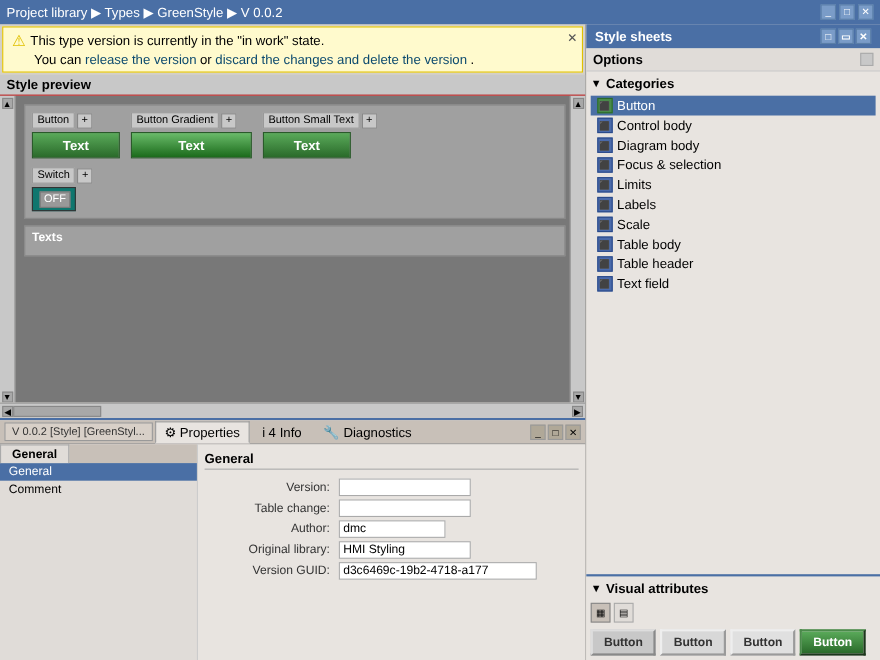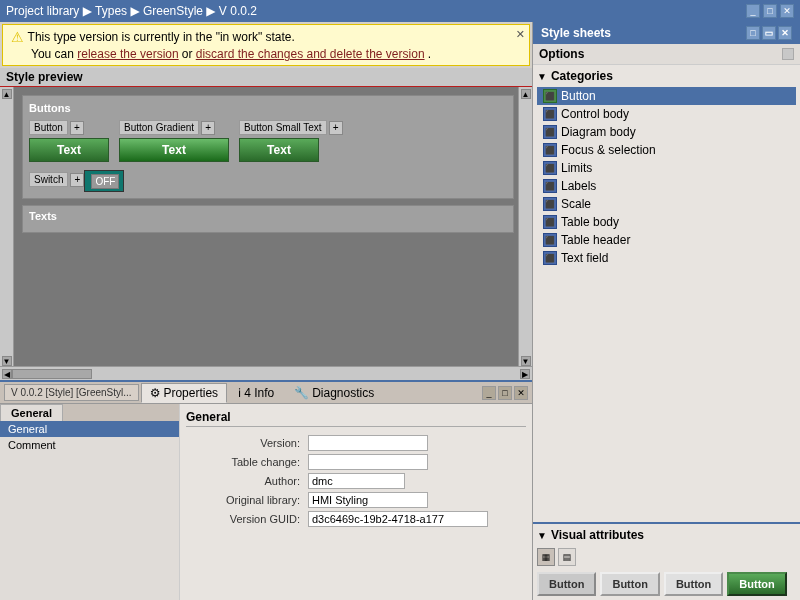--- a/index.html
+++ b/index.html
@@ -38,21 +38,21 @@
     .warning-bar {
       background: #fffacd;
       border: 1px solid #e0c000;
       padding: 4px 8px;
       font-size: 11px;
       position: relative;
       margin: 2px;
     }
     .warning-icon { color: #e0c000; font-size: 14px; margin-right: 4px; }
     .warning-close { position: absolute; top: 3px; right: 4px; cursor: pointer; font-size: 11px; color: #555; }
-    .warning-link { color: #7f1d1d; text-decoration: underline; cursor: pointer; }
+    .warning-link { color: #0c4a6e; cursor: pointer; }
     .warning-row { display: flex; align-items: center; margin-bottom: 2px; }
 
     
     .style-preview-header {
       background: #c8c8c8;
       border-bottom: 1px solid #b91c1c;
       padding: 2px 6px;
       font-size: 11px;
       font-weight: bold;
     }
@@ -120,21 +120,21 @@
       min-width: 80px;
       text-align: center;
     }
     .green-btn.gradient {
       background: linear-gradient(to bottom, #6abb6a, #1a6a1a);
       min-width: 110px;
     }
 
     
     .switch-row { display: flex; gap: 10px; margin-top: 8px; }
-    .switch-group { display: flex; flex-direction: row; }
+    .switch-group { display: flex; flex-direction: column; }
     .switch-header { display: flex; align-items: center; gap: 2px; margin-bottom: 3px; }
     .switch-btn {
       background: #0f766e;
       border: 1px solid #333;
       width: 40px;
       height: 22px;
       display: flex;
       align-items: center;
       justify-content: flex-end;
       padding-right: 4px;
@@ -432,21 +432,20 @@
 
         <div style="width:14px; background:#c8c8c8; border-right:1px solid #999; display:flex; flex-direction:column; align-items:center; padding-top:2px;">
           <div style="width:10px; height:10px; background:#a8a8a8; border:1px solid #888; font-size:8px; text-align:center; line-height:10px;">▲</div>
           <div style="flex:1;"></div>
           <div style="width:10px; height:10px; background:#a8a8a8; border:1px solid #888; font-size:8px; text-align:center; line-height:10px;">▼</div>
         </div>
 
         <div class="preview-area" style="flex:1; padding-right: 4px;">
 
           <div class="section-box">
-            <div class="section-label">Buttons</div>
             <div class="buttons-row">
 
               <div class="button-group">
                 <div class="button-group-header">
                   <div class="button-group-name">Button</div>
                   <div class="add-btn">+</div>
                 </div>
                 <button class="green-btn">Text</button>
               </div>
 

